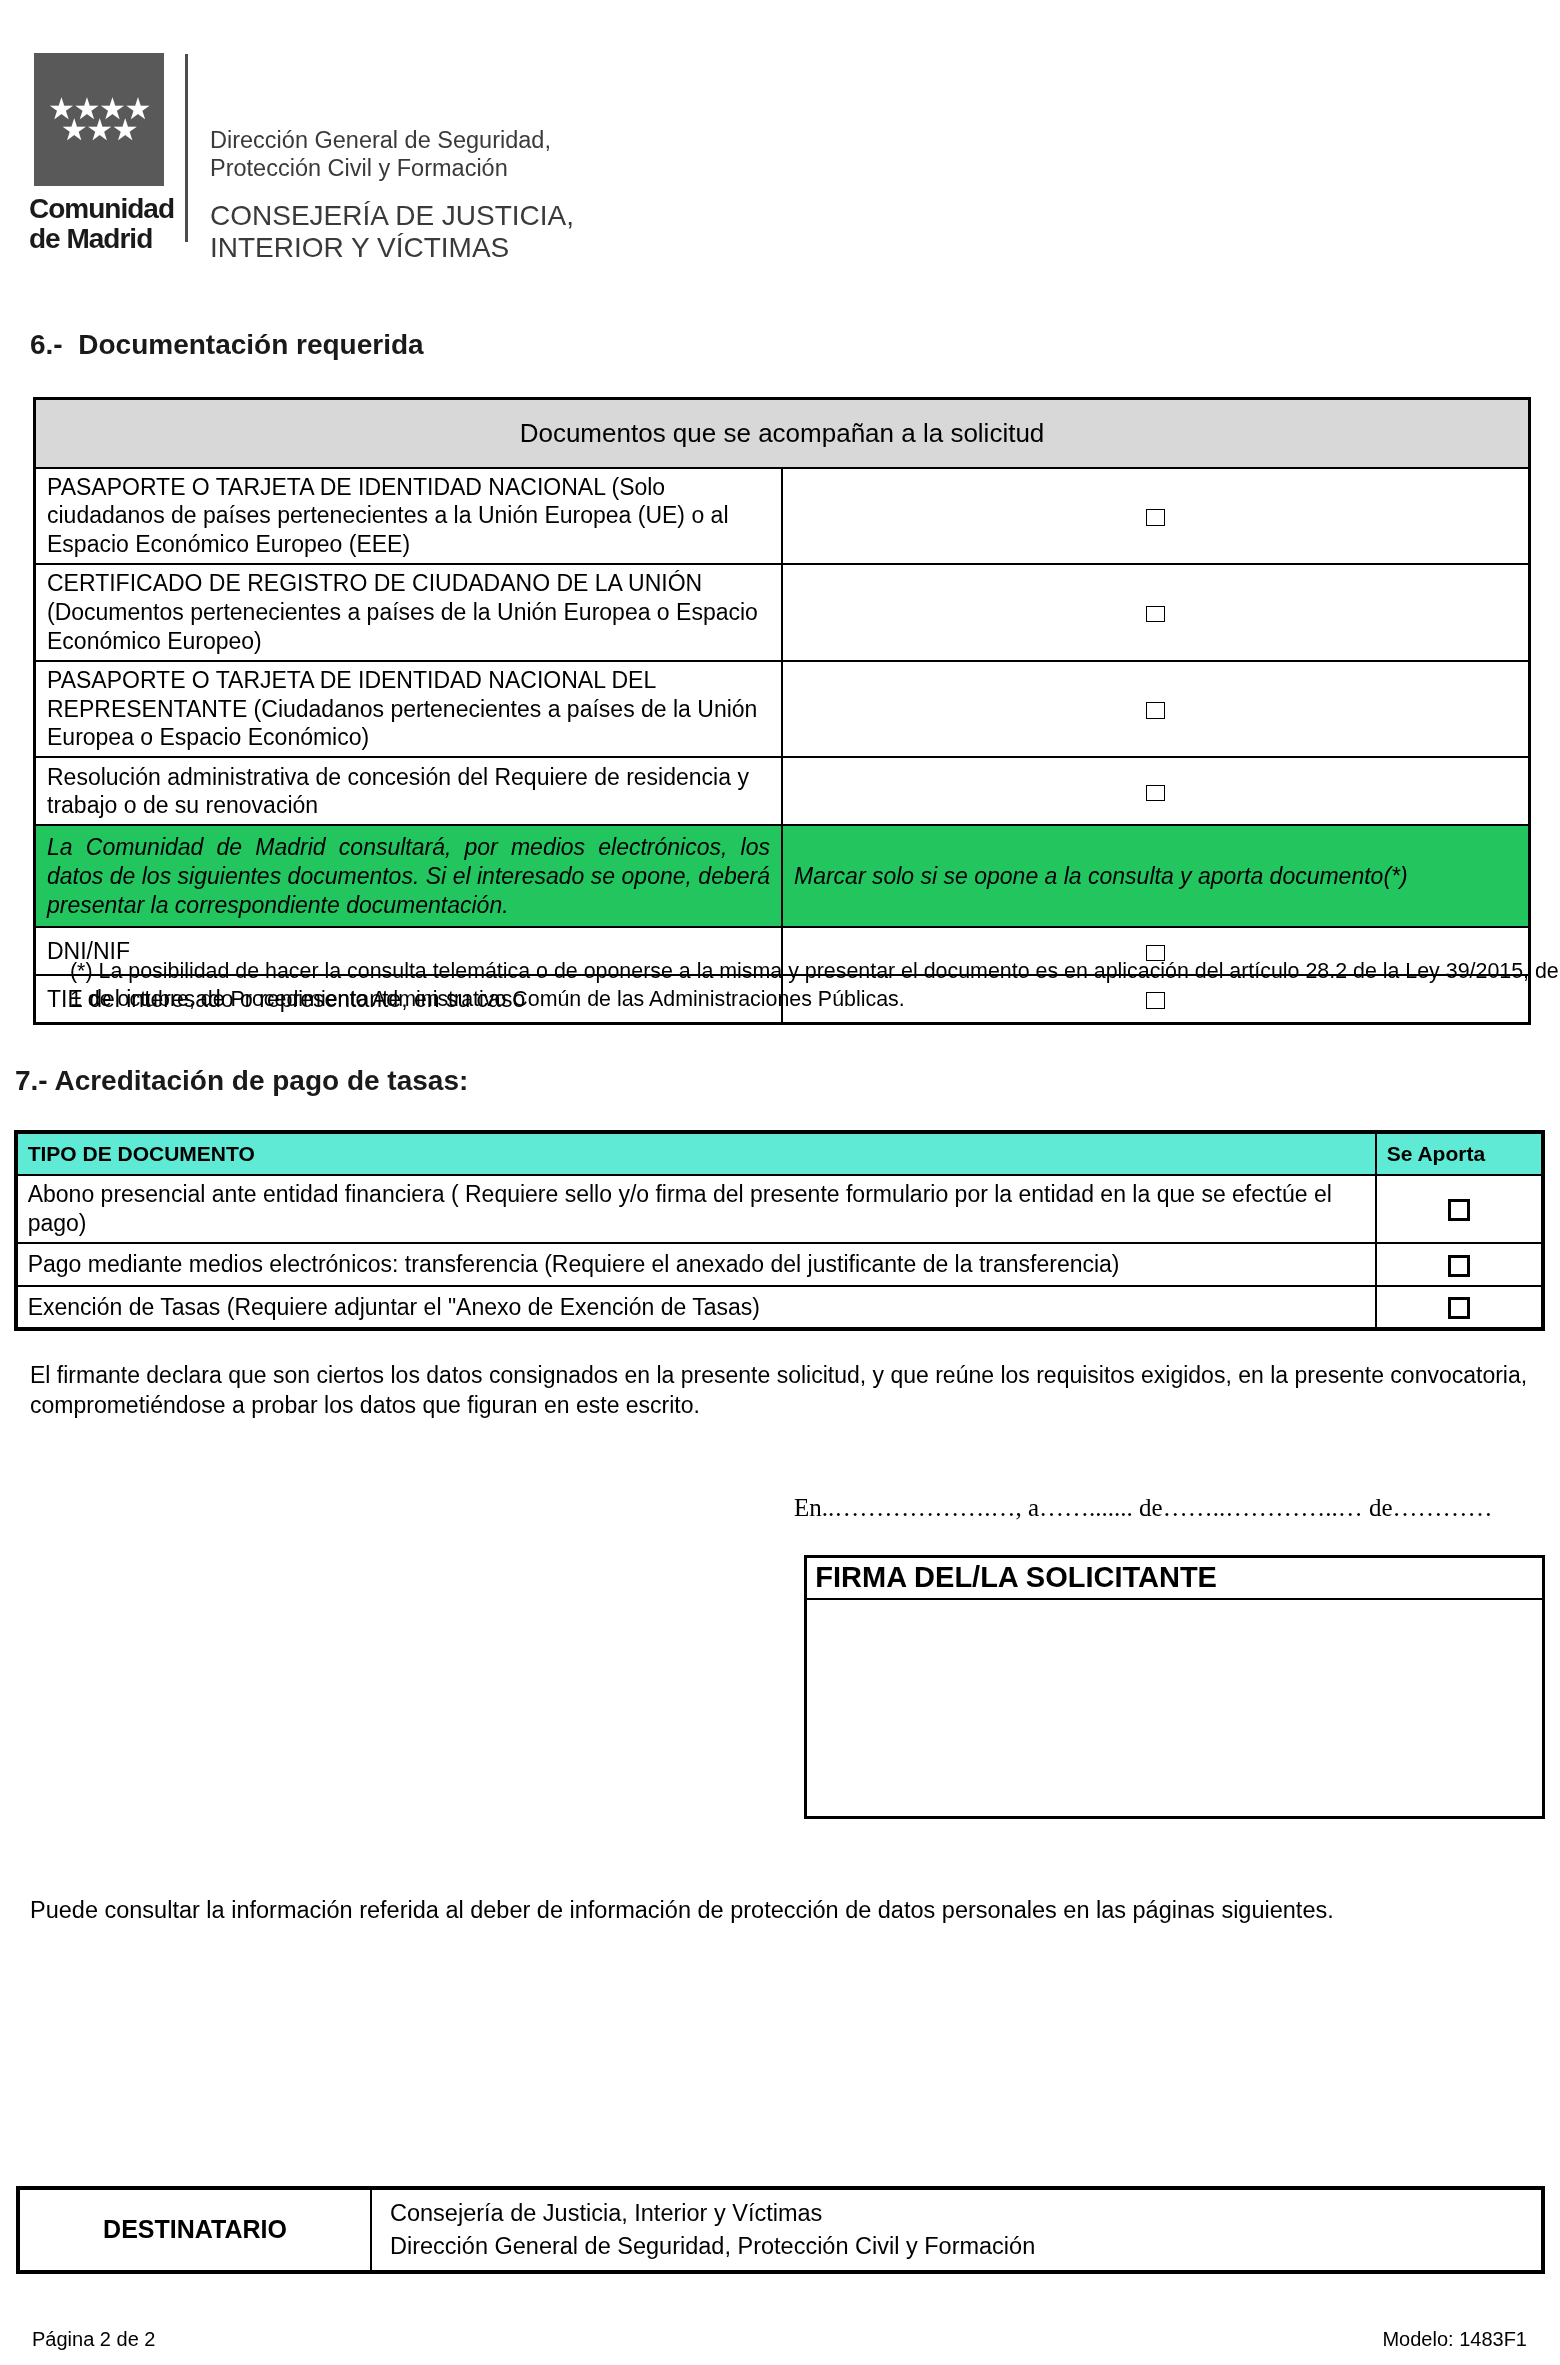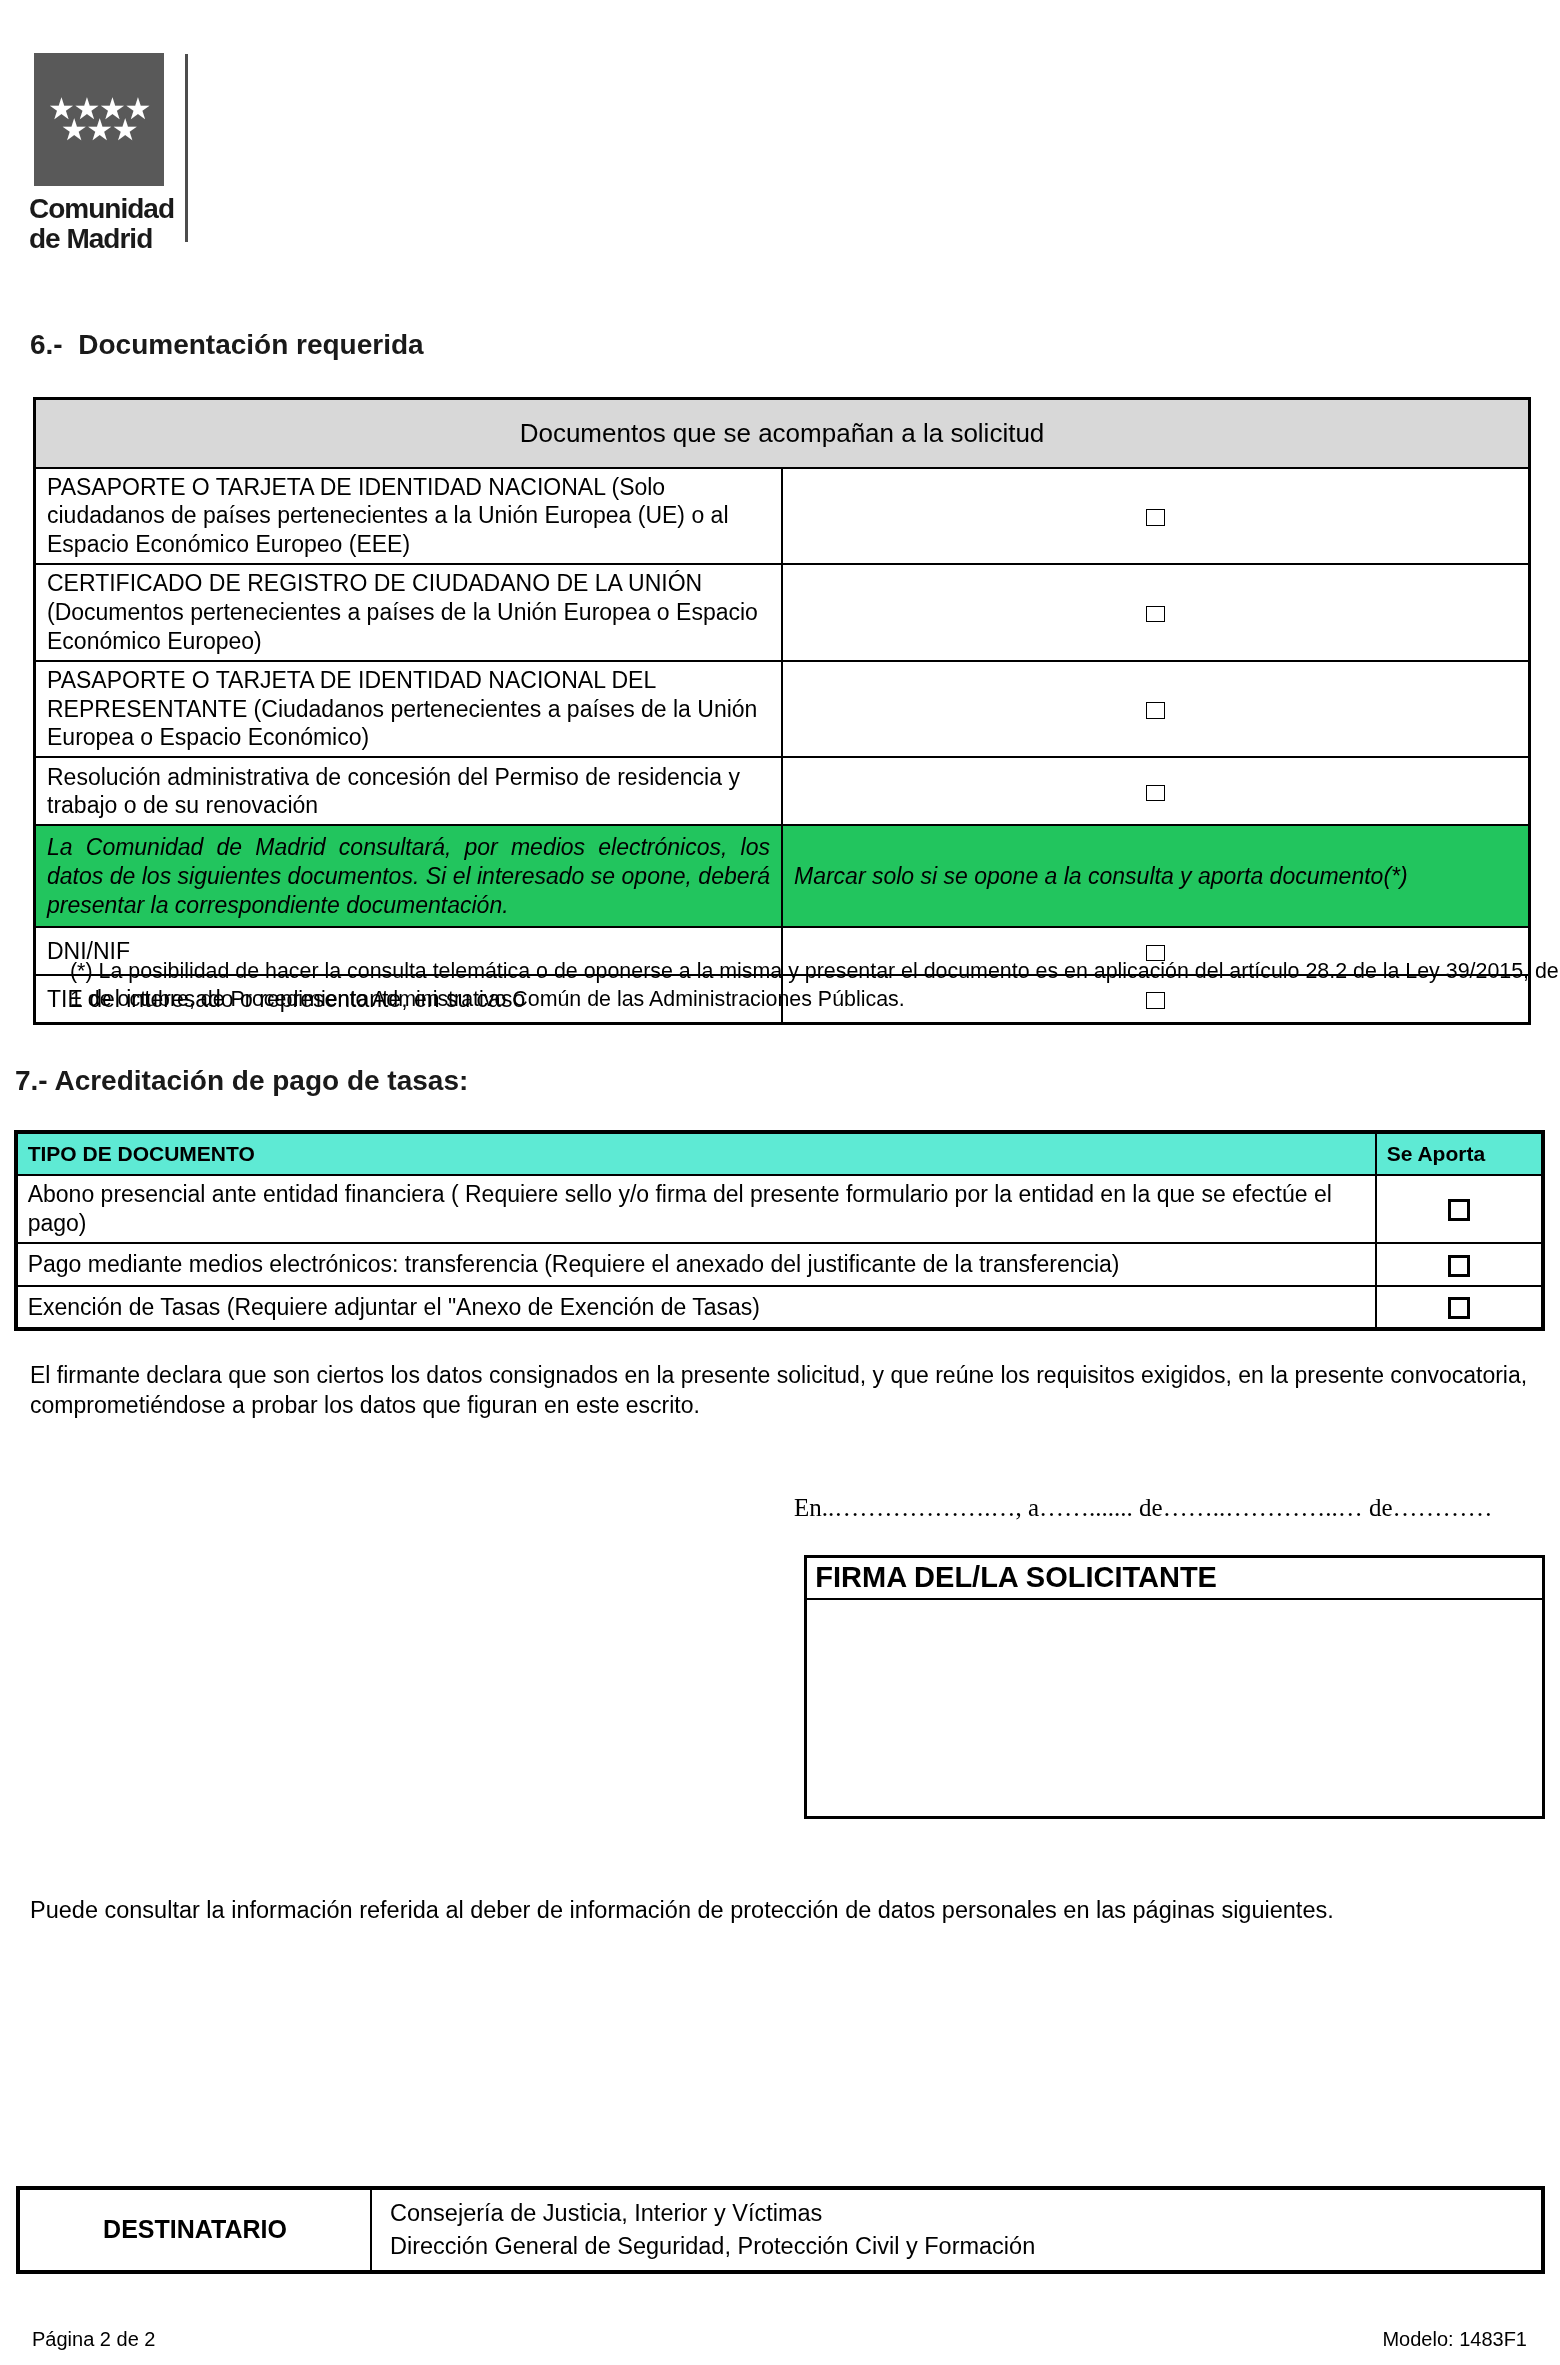--- a/index.html
+++ b/index.html
@@ -87,20 +87,28 @@
 
   <div class="logo-box">
     <div class="stars-row">★★★★</div>
     <div class="stars-row r2">★★★</div>
   </div>
   <div class="logo-name">
     <div>Comunidad</div>
     <div>de Madrid</div>
   </div>
   <div class="hdr-divider"></div>
+  <div class="org-block">
+    <div class="org-line">Dirección General de Seguridad,</div>
+    <div class="org-line">Protección Civil y Formación</div>
+    <div class="dept-block">
+      <div class="dept-line">CONSEJERÍA DE JUSTICIA,</div>
+      <div class="dept-line">INTERIOR Y VÍCTIMAS</div>
+    </div>
+  </div>
 
   <div class="sec-title s6">6.-  Documentación requerida</div>
 
   <table class="t6">
     <tbody>
         <tr class="hdr">
       <td colspan="2">Documentos que se acompañan a la solicitud</td>
     </tr>
     <tr>
       <td class="lbl r2l">PASAPORTE O TARJETA DE IDENTIDAD NACIONAL (Solo ciudadanos de países pertenecientes a la Unión Europea (UE) o al Espacio Económico Europeo (EEE)</td>
@@ -108,21 +116,21 @@
     </tr>
     <tr>
       <td class="lbl r2l">CERTIFICADO DE REGISTRO DE CIUDADANO DE LA UNIÓN (Documentos pertenecientes a países de la Unión Europea o Espacio Económico Europeo)</td>
       <td class="chk"><span class="cb6"></span></td>
     </tr>
     <tr>
       <td class="lbl r2l">PASAPORTE O TARJETA DE IDENTIDAD NACIONAL DEL REPRESENTANTE (Ciudadanos pertenecientes a países de la Unión Europea o Espacio Económico)</td>
       <td class="chk"><span class="cb6"></span></td>
     </tr>
     <tr>
-      <td class="lbl r1l">Resolución administrativa de concesión del Permiso de residencia y trabajo o de su renovación</td>
+      <td class="lbl r1l">Resolución administrativa de concesión del Requiere de residencia y trabajo o de su renovación</td>
       <td class="chk"><span class="cb6"></span></td>
     </tr>
     <tr class="gray">
       <td class="lbl r3l">La Comunidad de Madrid consultará, por medios electrónicos, los datos de los siguientes documentos. Si el interesado se opone, deberá presentar la correspondiente documentación.</td>
       <td class="r3l" style="text-align:justify;margin-left:45px;">Marcar solo si se opone a la consulta y aporta documento(*)</td>
     </tr>
     <tr>
       <td class="lbl r1l">DNI/NIF</td>
       <td class="chk"><span class="cb6"></span></td>
     </tr>

